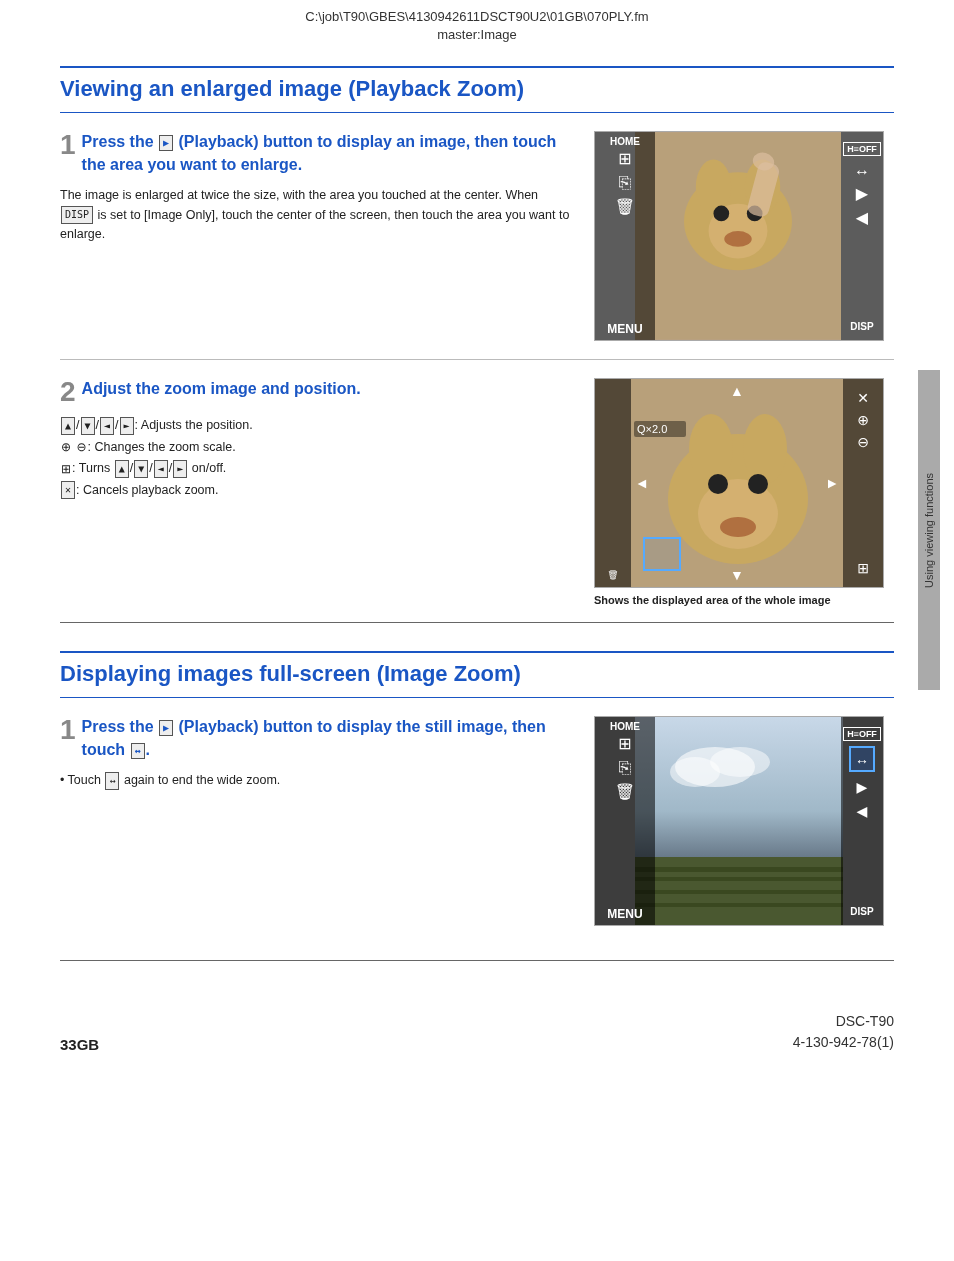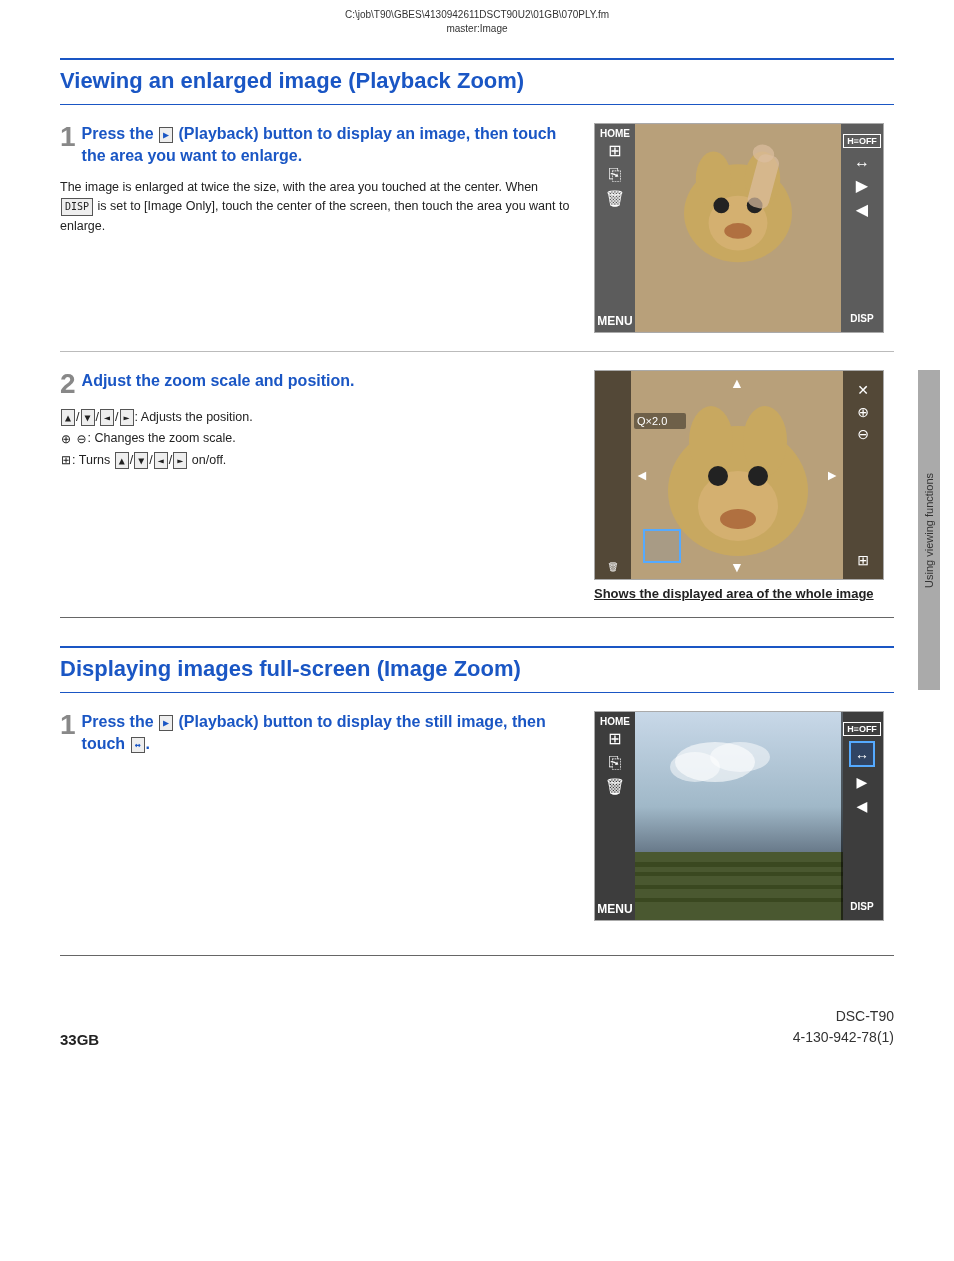--- a/index.html
+++ b/index.html
@@ -7,21 +7,21 @@
       font-family: Arial, sans-serif;
       font-size: 13px;
       background: #fff;
       color: #000;
       width: 954px;
       min-height: 1261px;
       position: relative;
     }
     .file-path {
       text-align: center;
-      font-size: 10px;
+      font-size: 13px;
       color: #333;
       padding: 8px 0 2px 0;
       line-height: 1.4;
     }
     .page-content {
       padding: 20px 60px 20px 60px;
     }
     .section-title {
       color: #1a56c4;
       font-size: 22px;
@@ -100,21 +100,21 @@
       position: relative;
       width: 290px;
       height: 210px;
       overflow: hidden;
     }
     .cam-sidebar-left {
       position: absolute;
       left: 0;
       top: 0;
       bottom: 0;
-      width: 40px;
+      width: 60px;
       background: rgba(0,0,0,0.55);
       display: flex;
       flex-direction: column;
       align-items: center;
       padding: 4px 0;
       z-index: 2;
     }
     .cam-sidebar-right {
       position: absolute;
       right: 0;
@@ -212,25 +212,24 @@
     }
     .zoom-arrow-right {
       position: absolute;
       right: 5px;
       top: 50%;
       transform: translateY(-50%);
       color: #fff;
       font-size: 14px;
     }
     .image-caption {
-      font-size: 13px;
+      font-size: 11px;
       font-weight: bold;
       color: #222;
       margin-top: 6px;
-      text-decoration: underline;
     }
     
     .sky-area {
       position: absolute;
       left: 40px;
       top: 0;
       right: 42px;
       bottom: 0;
       background: linear-gradient(180deg, #aaa 0%, #888 50%, #555 100%);
     }
@@ -354,27 +353,28 @@
             <span class="cam-disp-label">DISP</span>
           </div>
         </div>
       </div>
     </div>
 
     <div class="step-block" style="border-bottom:none; padding-bottom:0;">
       <div class="step-left">
         <div class="step-title-wrap">
           <span class="step-number">2</span>
-          <span class="step-title">Adjust the zoom scale and position.</span>
+          <span class="step-title">Adjust the zoom image and position.</span>
         </div>
         <div class="step-body">
           <ul>
             <li><span class="inline-btn">▲</span>/<span class="inline-btn">▼</span>/<span class="inline-btn">◄</span>/<span class="inline-btn">►</span>: Adjusts the position.</li>
             <li><span class="inline-icon">⊕</span> <span class="inline-icon">⊖</span>: Changes the zoom scale.</li>
             <li><span class="inline-icon">⊞</span>: Turns <span class="inline-btn">▲</span>/<span class="inline-btn">▼</span>/<span class="inline-btn">◄</span>/<span class="inline-btn">►</span> on/off.</li>
+            <li><span class="inline-btn">✕</span>: Cancels playback zoom.</li>
           </ul>
         </div>
       </div>
       <div class="step-right">
 
         <div class="camera-ui" style="background:#b8a07a;">
           <div class="cam-sidebar-left" style="width:36px;">
             <span style="color:#fff;font-size:9px;margin-top:auto;margin-bottom:3px;">🗑</span>
           </div>
           <div class="zoom-ui" style="left:36px;right:40px;">
@@ -416,20 +416,23 @@
   <div style="margin-top:28px;">
     <div style="border-top:2px solid #1a56c4;"></div>
     <h1 class="section-title">Displaying images full-screen (Image Zoom)</h1>
     <div style="border-top:1.5px solid #1a56c4;"></div>
 
     <div class="step-block" style="border-bottom:none;">
       <div class="step-left">
         <div class="step-title-wrap">
           <span class="step-number">1</span>
           <span class="step-title">Press the <span class="inline-btn">▶</span> (Playback) button to display the still image, then touch <span class="inline-btn">↔</span>.</span>
+        </div>
+        <div class="step-body">
+          <p>• Touch <span class="inline-btn">↔</span> again to end the wide zoom.</p>
         </div>
       </div>
       <div class="step-right">
 
         <div class="camera-ui-wide">
           <div class="cam-sidebar-left">
             <span class="cam-home-label">HOME</span>
             <span class="cam-icon">⊞</span>
             <span class="cam-icon">⎘</span>
             <span class="cam-icon">🗑</span>

